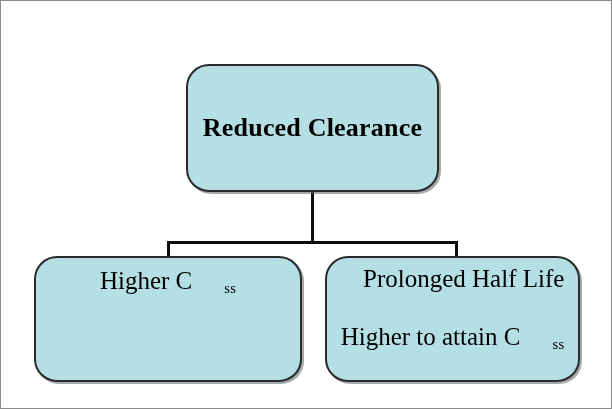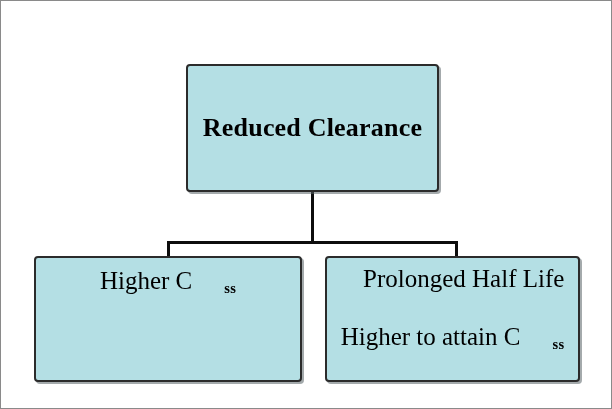--- a/index.html
+++ b/index.html
@@ -28,21 +28,21 @@
   #bar-horizontal  { left: 166px; top: 240px; width: 291px; height: 3px; }
   #drop-left       { left: 166px; top: 240px; width: 3px;  height: 18px; }
   #drop-right      { left: 454px; top: 240px; width: 3px;  height: 18px; }
 
   
   .node {
     position: absolute;
     box-sizing: border-box;
     background: #b4dfe4;
     border: 2px solid #2b2b2b;
-    border-radius: 4px;
+    border-radius: 23px;
     box-shadow: 2px 2px 0 0 rgba(90, 100, 103, 0.55);
     display: flex;
     justify-content: center;
     color: #000000;
     text-align: center;
   }
 
   #node-reduced-clearance {
     left: 185px;
     top: 63px;
@@ -81,21 +81,21 @@
   #node-prolonged-half-life .node-text {
     font-size: 25px;
     line-height: 29px;
     padding-top: 6px;
   }
 
   .node-text { display: block; }
 
   sub {
     font-size: 0.58em;
-    font-weight: bold;
+    font-weight: normal;
     vertical-align: baseline;
     position: relative;
     bottom: -0.26em;
     letter-spacing: 0.3px;
     margin-left: 32px;
   }
 </style>
 </head>
 <body>
 

